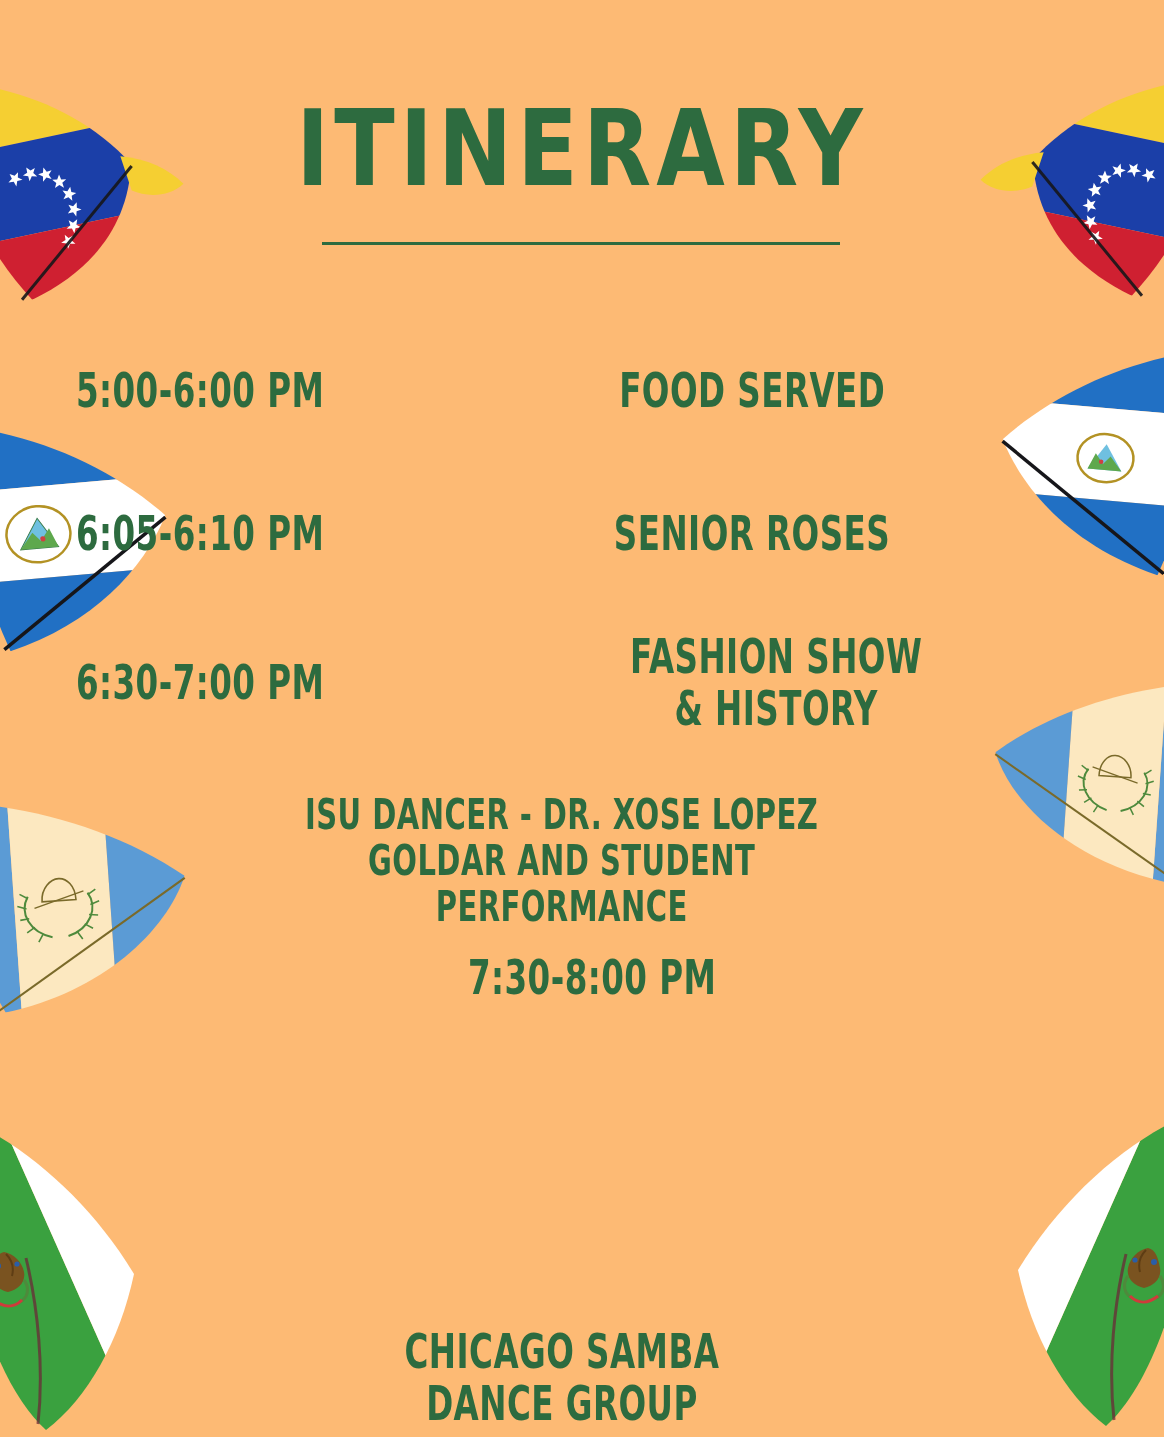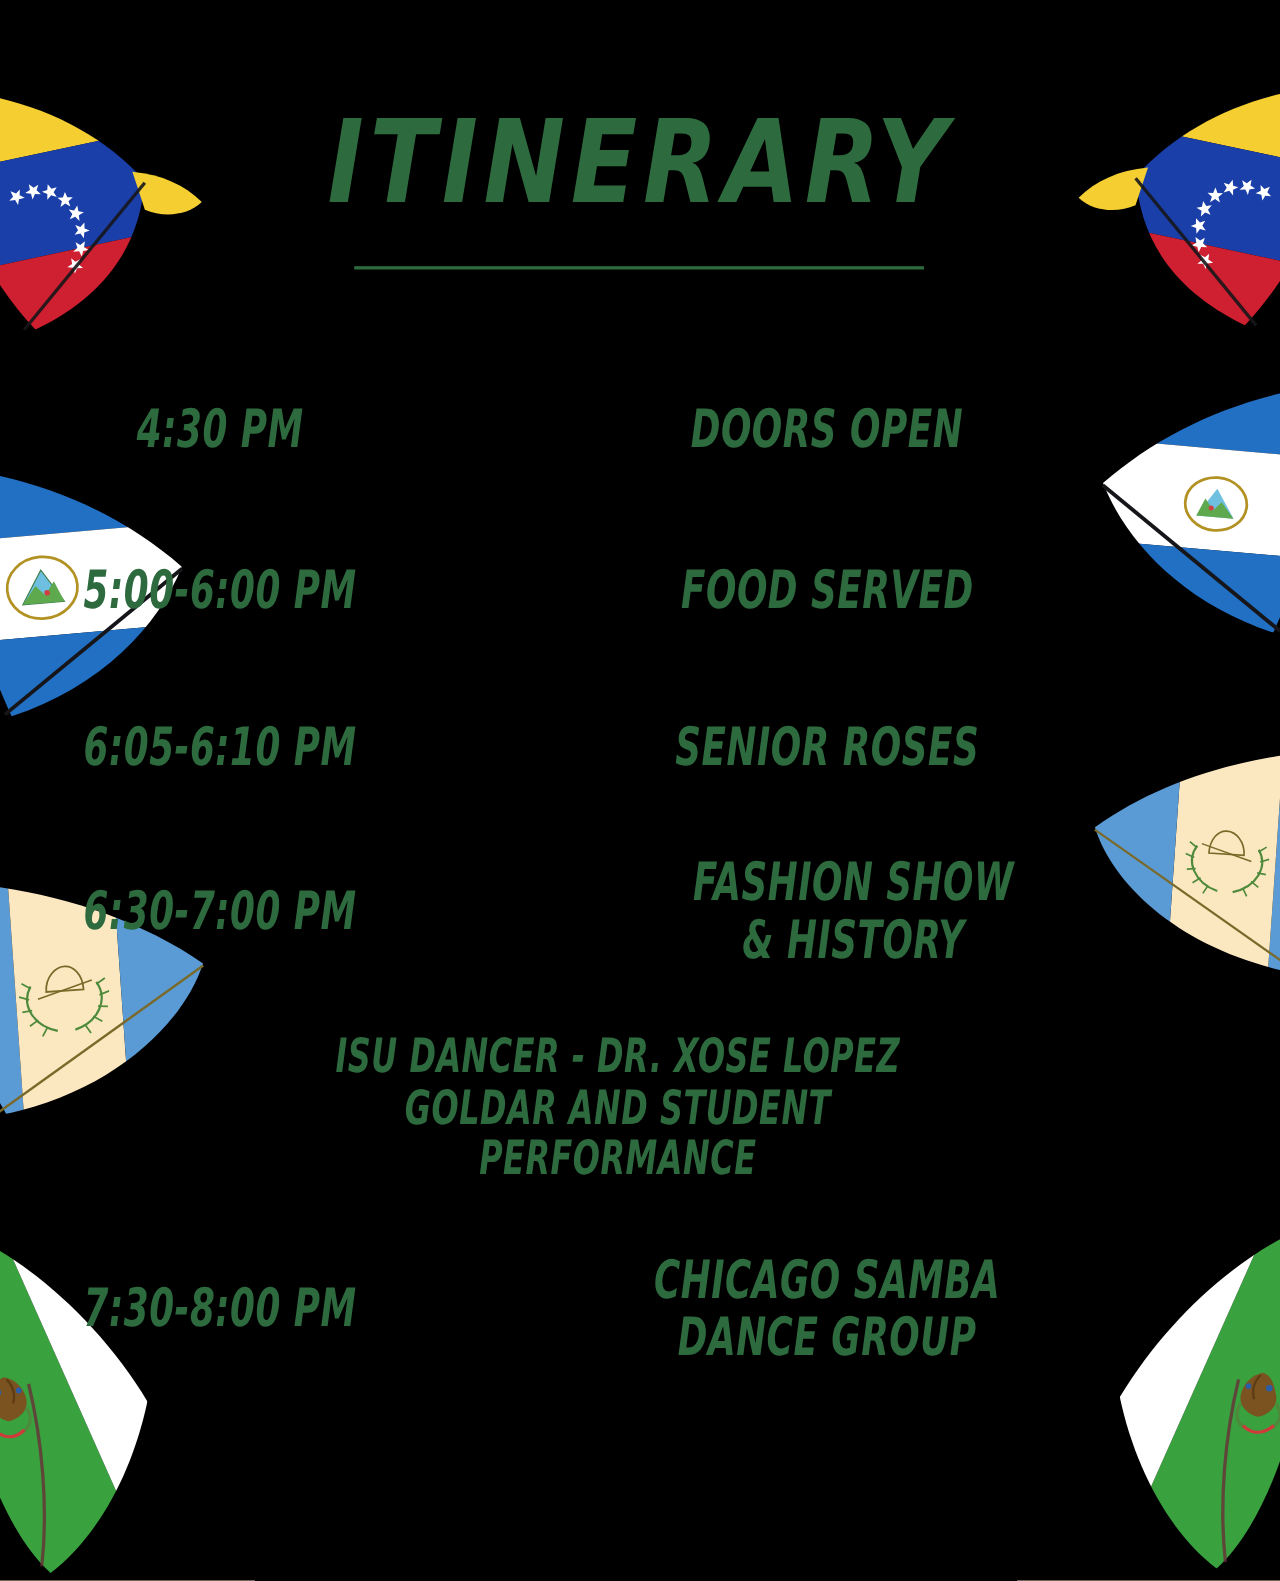--- a/index.html
+++ b/index.html
@@ -13,23 +13,22 @@
     width: 1164px;
     height: 1437px;
     position: relative;
     overflow: hidden;
     font-family: "Liberation Sans", sans-serif;
   }
 
   #poster {
     position: absolute;
     inset: 0;
-    background: #000000;
+    background: #fdba74;
     overflow: hidden;
-    font-style: italic;
   }
 
   
   .flag-layer {
     position: absolute;
     inset: 0;
     pointer-events: none;
     z-index: 1;
   }
   .flag {
@@ -112,21 +111,21 @@
   .event-text { font-size: 37px; }
 
   .event-text.long { font-size: 33px; }
 
   
   .r0 { height: 146px; }
   .r1 { height: 146px; }
   .r2 { height: 140px; }
   .r3 { height: 158px; gap: 48px; }
   .r4 { height: 196px; }
-  .r5 { height: 172px; }
+  .r5 { height: 172px; flex-direction: column; }
   .r6 { height: 120px; }
 </style>
 </head>
 <body>
 
 <div id="poster">
 
   <div class="flag-layer">
 
     <div class="flag" style="left:-74px; top:22px;">
@@ -409,28 +408,20 @@
 
   </div>
 
   <div class="content">
 
     <div class="title">ITINERARY</div>
     <div class="title-rule"></div>
 
     <div class="schedule">
 
-      <div class="row r0">
-        <div class="time-cell">
-          <span class="time-text">4:30 PM</span>
-        </div>
-        <div class="event-cell">
-          <span class="event-text">DOORS OPEN</span>
-        </div>
-      </div>
 
       <div class="row r1">
         <div class="time-cell">
           <span class="time-text">5:00-6:00 PM</span>
         </div>
         <div class="event-cell">
           <span class="event-text">FOOD SERVED</span>
         </div>
       </div>
 

